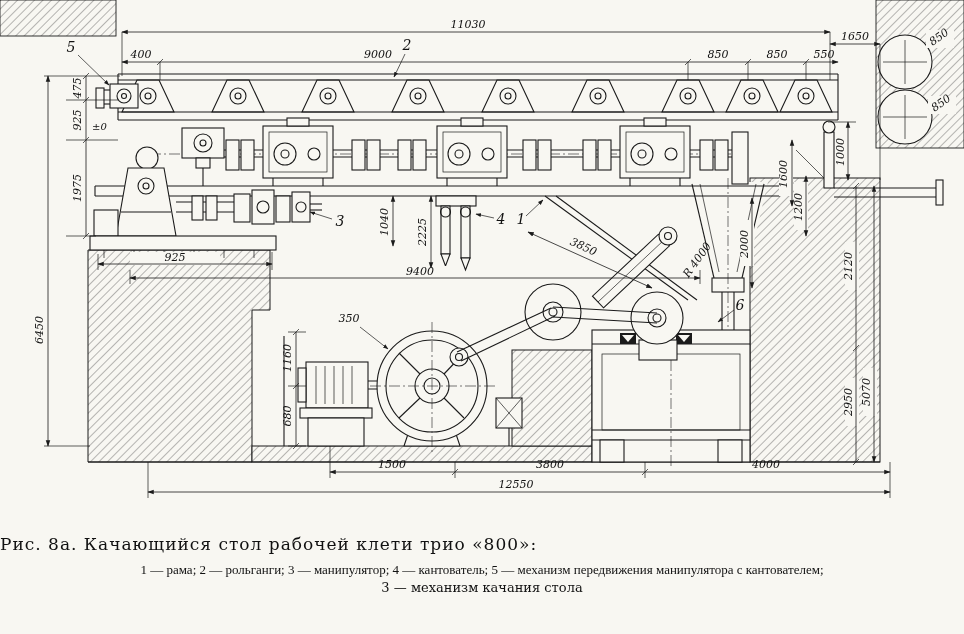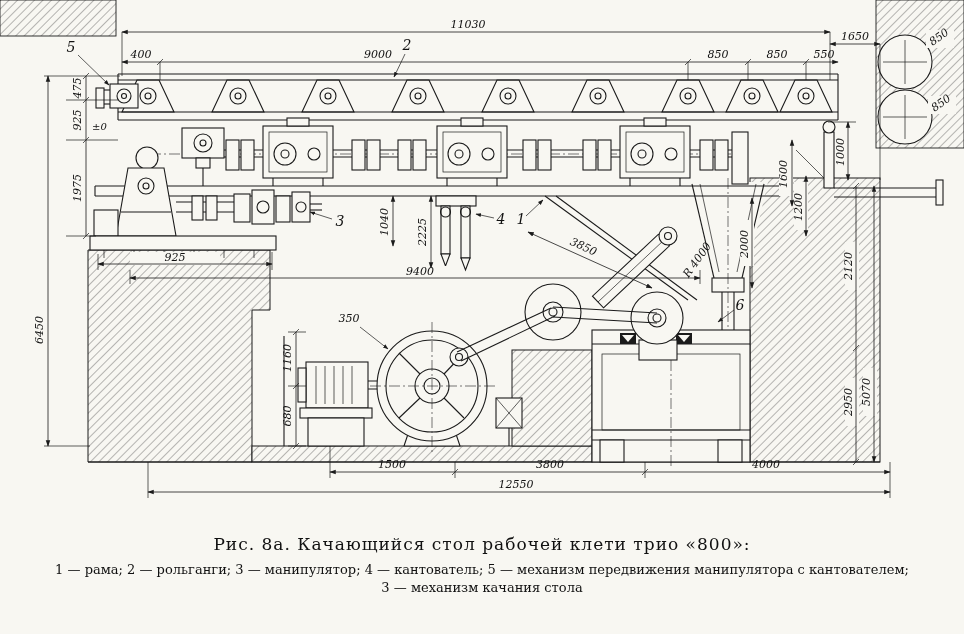--- a/index.html
+++ b/index.html
@@ -12,28 +12,28 @@
   .ln   {stroke:#1b1b1b;stroke-width:1.1;fill:none;}
   .thin {stroke:#1b1b1b;stroke-width:0.7;fill:none;}
   .dimln{stroke:#1b1b1b;stroke-width:0.8;fill:none;}
   .cl   {stroke:#1b1b1b;stroke-width:0.6;stroke-dasharray:11 3 2 3;fill:none;}
   .fillp{fill:#f8f7f2;}
   .inkf {fill:#1b1b1b;}
   text.dim{font:italic 11px "DejaVu Serif", serif;fill:#111;}
   text.dimsm{font:italic 10px "DejaVu Serif", serif;fill:#111;}
   text.co {font:italic 14px "DejaVu Serif", serif;fill:#111;}
   .caption{
-    position:absolute;top:534px;left:0;width:964px;text-align:center;
+    position:absolute;top:534px;left:0;width:964px;
     font:17px "DejaVu Serif", serif;letter-spacing:1px;color:#111;
   }
   .legend{
     position:absolute;left:0;width:964px;text-align:center;
     font:13px "DejaVu Serif", serif;color:#111;
   }
-  .legend.l1{top:562px;}
+  .legend.l1{top:562px;font-family:Liberation Serif, serif;}
   .legend.l2{top:580px;}
 </style>
 </head>
 <body>
 
 <svg width="964" height="634" viewBox="0 0 964 634">
   <defs>
     <pattern id="hatch" patternUnits="userSpaceOnUse" width="6" height="6" patternTransform="rotate(45)">
       <rect width="6" height="6" fill="#f8f7f2"></rect>
       <line x1="0" y1="0" x2="0" y2="6" stroke="#4d4d4d" stroke-width="0.8"></line>

